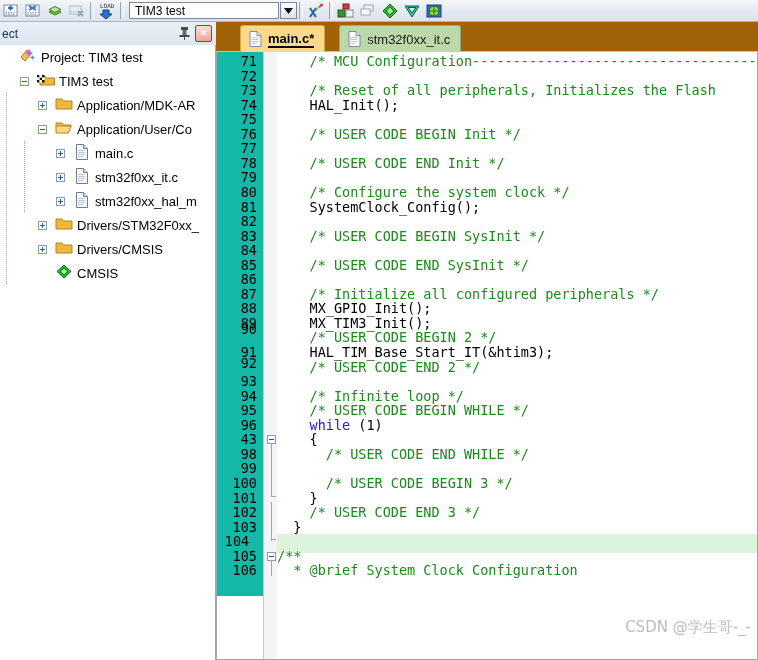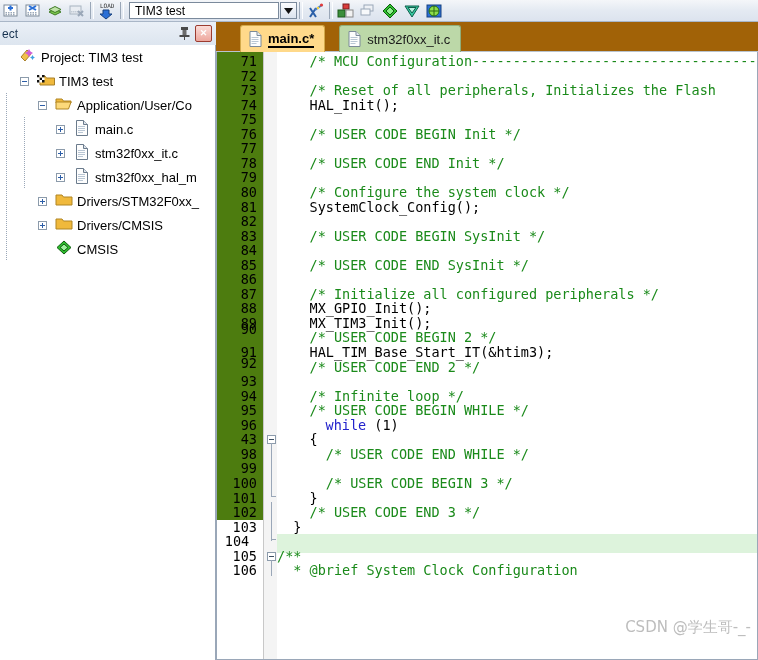--- a/index.html
+++ b/index.html
@@ -102,22 +102,22 @@
   .tab.inactive .tabtext{color:#1a1a1a;}
   .tab .ficon{margin-right:6px;display:flex;align-items:center;}
   .tabline{position:absolute;left:0;top:29px;width:542px;height:1px;background:#b9c3cf;}
 
   .codearea{
     position:absolute;left:0;top:30px;width:542px;height:608px;
     background:#ffffff;overflow:hidden;
     border:1px solid #9aa7b8;border-top:none;box-sizing:border-box;
   }
   .gutter{
-    position:absolute;left:0;top:0;width:46px;height:468px;
-    background:#4d7c0f;
+    position:absolute;left:0;top:0;width:46px;height:544px;
+    background:#14b8a6;
   }
   .foldcol{
     position:absolute;left:46px;top:0;width:14px;height:608px;
     background:#f4f4f4;border-left:1px solid #c8c8c8;box-sizing:border-box;
   }
   .codebody{position:absolute;left:60px;top:0;right:0;height:608px;overflow:hidden;}
 
   .cline{
     position:absolute;left:0;width:700px;height:19px;line-height:19px;
     font-family:"DejaVu Sans Mono","Liberation Mono",monospace;
@@ -125,21 +125,21 @@
     color:#000000;
   }
   .lnum{
     position:absolute;right:6px;width:40px;height:19px;line-height:19px;
     text-align:right;
     font-family:"DejaVu Sans Mono","Liberation Mono",monospace;
     font-size:13.5px;color:#000000;
   }
   .hl-line{position:absolute;left:60px;width:482px;height:19px;background:#ddf3dc;}
   .cm{color:#1a8a1a;}
-  .kw{color:#2222cc;margin-left:16px;}
+  .kw{color:#2222cc;}
 
   .foldmark{
     position:absolute;left:3px;width:9px;height:9px;
     border:1px solid #8c9bab;background:#ffffff;box-sizing:border-box;
   }
   .foldmark:before{content:"";position:absolute;left:1px;top:3px;width:5px;height:1px;background:#3d4f64;}
   .foldline{position:absolute;left:7px;width:1px;background:#9aa7b8;}
   .foldend{position:absolute;left:7px;width:5px;height:1px;background:#9aa7b8;}
 
   .watermark{
@@ -312,20 +312,35 @@
                 </g>
                 <g fill="#fff">
                   <rect x="3.5" y="3" width="2.5" height="2.5"></rect>
                   <rect x="1" y="5.5" width="2.5" height="2.5"></rect>
                   <rect x="6" y="5.5" width="2.5" height="2.5"></rect>
                   <rect x="3.5" y="8" width="2.5" height="2.5"></rect>
                 </g>
               </svg></span>
           </span>
           <span class="tlabel">TIM3 test</span>
+        </div>
+        <div class="trow">
+          <span class="tw">
+            <span class="dots"></span>
+          </span>
+          <span class="tw"></span>
+          <span class="tw">
+            <span class="plusbox plus"></span>
+          </span>
+          <span class="ticon">
+            <span><svg width="18" height="15" viewBox="0 0 18 15">
+                <path d="M1 3 h6 l1.5 2 h8.5 v8 h-16 Z" fill="#f0b93c" stroke="#b08523"></path>
+              </svg></span>
+          </span>
+          <span class="tlabel">Application/MDK-AR</span>
         </div>
         <div class="trow">
           <span class="tw">
             <span class="dots"></span>
           </span>
           <span class="tw"></span>
           <span class="tw">
             <span class="plusbox"></span>
           </span>
           <span class="ticon">

